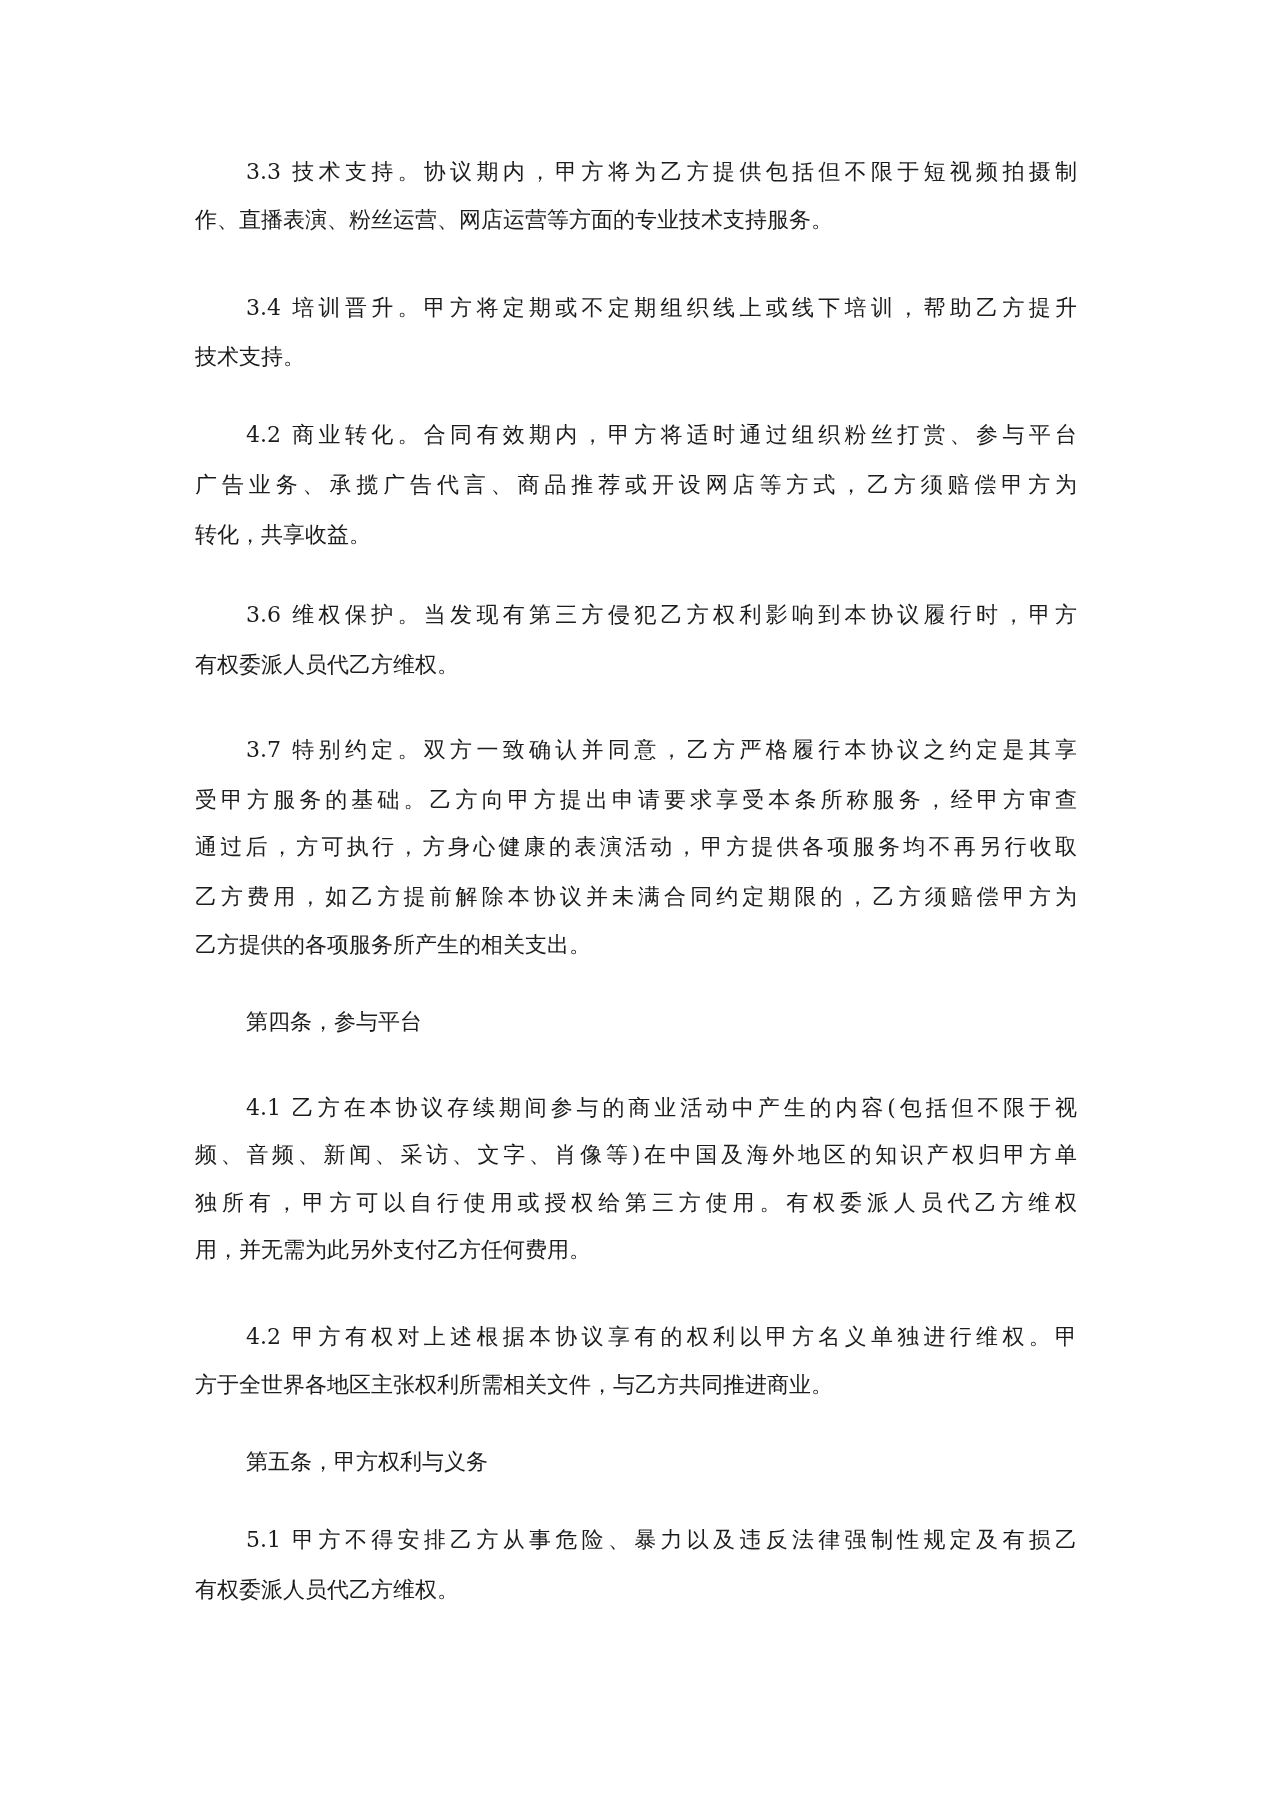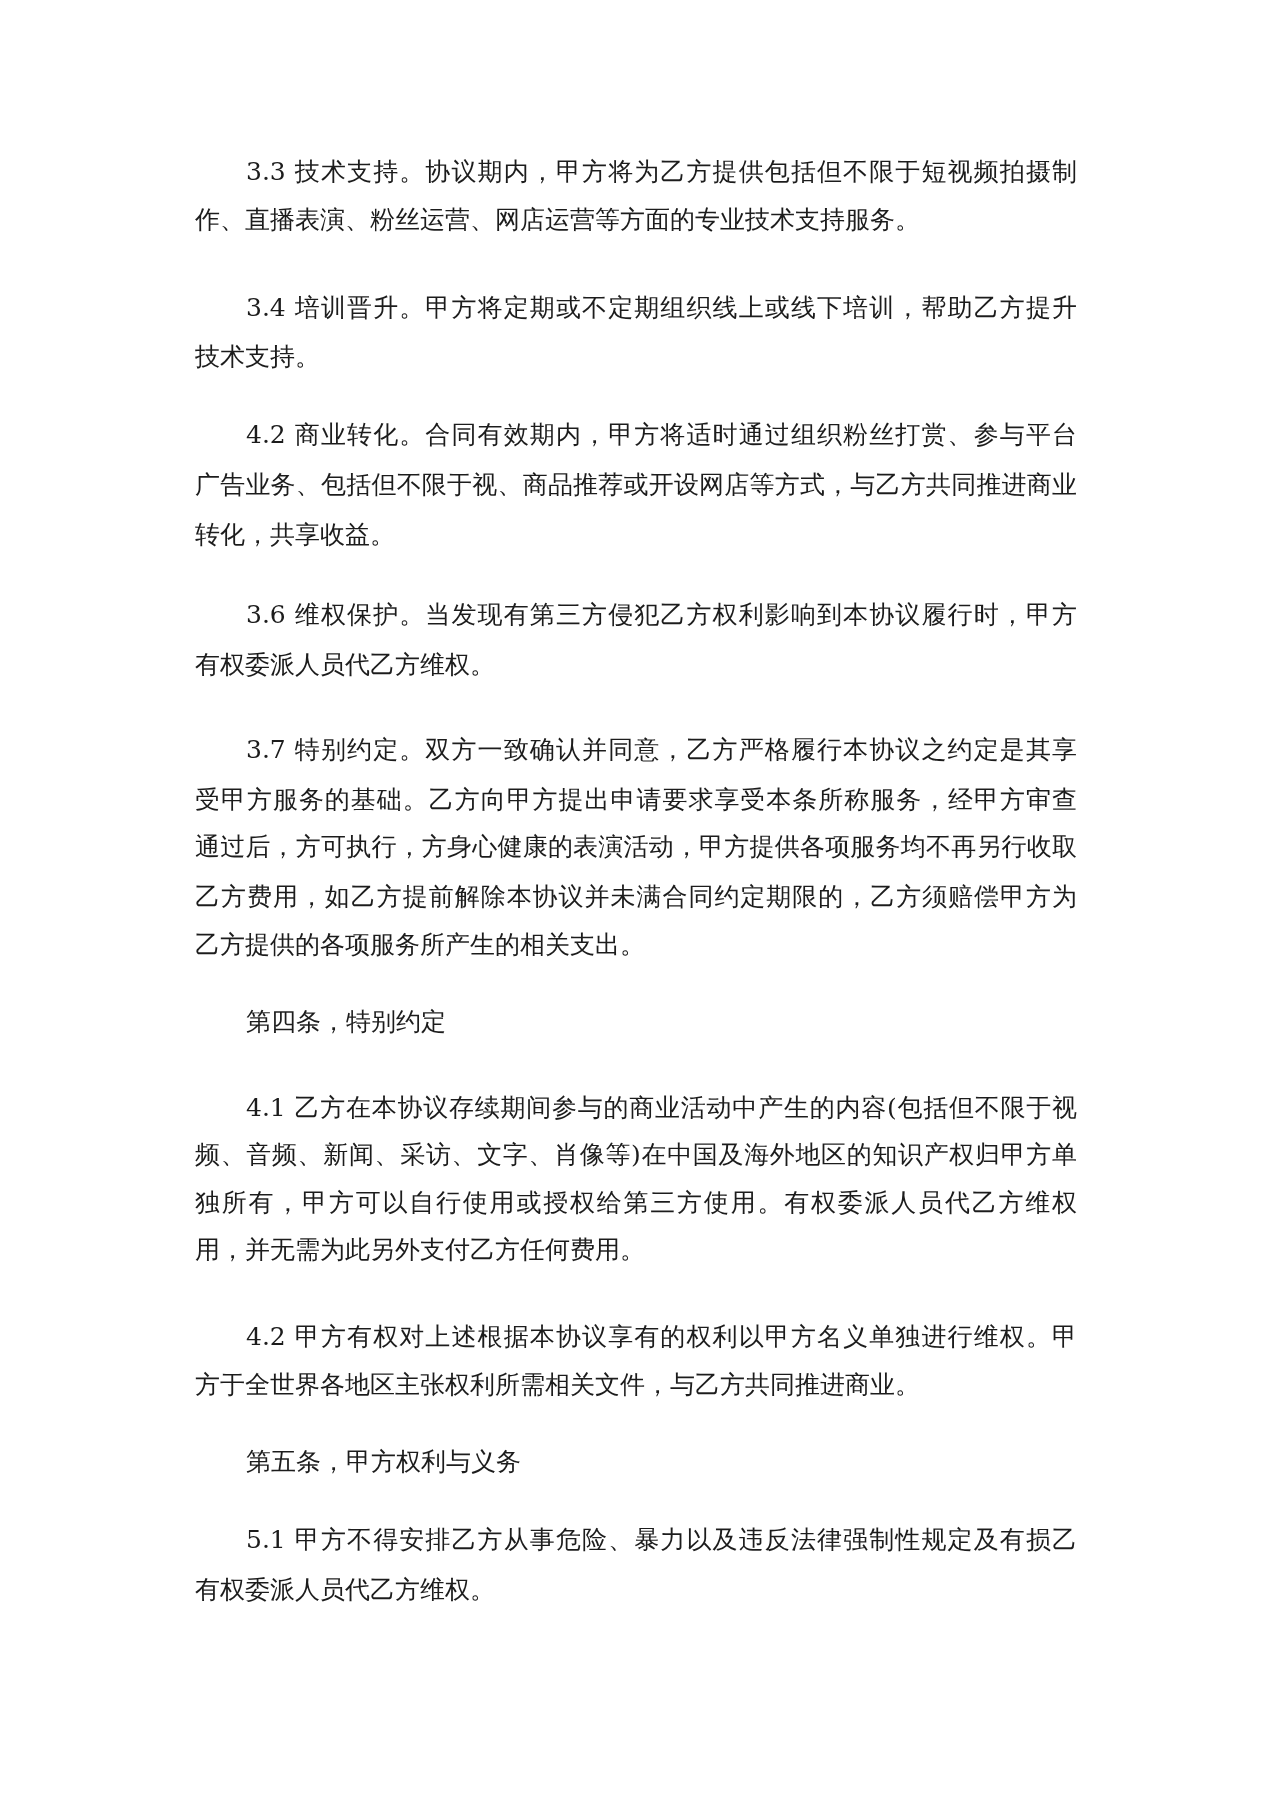--- a/index.html
+++ b/index.html
@@ -19,21 +19,21 @@
     position: absolute;
     left: 195px;
     top: 0;
     width: 882px;
   }
   .line {
     position: absolute;
     left: 0;
     height: 34px;
     line-height: 34px;
-    font-size: 25px;
+    font-size: 22px;
     white-space: nowrap;
     transform-origin: left center;
   }
   .line.full {
     width: 882px;
     text-align: justify;
     text-align-last: justify;
     white-space: normal;
     overflow: hidden;
   }
@@ -49,33 +49,33 @@
 
 <div class="page">
 
   <div class="line indent full" style="top:155px">3.3 技术支持。协议期内，甲方将为乙方提供包括但不限于短视频拍摄制</div>
   <div class="line" style="top:203px">作、直播表演、粉丝运营、网店运营等方面的专业技术支持服务。</div>
 
   <div class="line indent full" style="top:291px">3.4 培训晋升。甲方将定期或不定期组织线上或线下培训，帮助乙方提升</div>
   <div class="line" style="top:340px">技术支持。</div>
 
   <div class="line indent full" style="top:418px">4.2 商业转化。合同有效期内，甲方将适时通过组织粉丝打赏、参与平台</div>
-  <div class="line full" style="top:468px">广告业务、包括但不限于视、商品推荐或开设网店等方式，与乙方共同推进商业</div>
+  <div class="line full" style="top:468px">广告业务、承揽广告代言、商品推荐或开设网店等方式，乙方须赔偿甲方为</div>
   <div class="line" style="top:518px">转化，共享收益。</div>
 
   <div class="line indent full" style="top:598px">3.6 维权保护。当发现有第三方侵犯乙方权利影响到本协议履行时，甲方</div>
   <div class="line" style="top:648px">有权委派人员代乙方维权。</div>
 
   <div class="line indent full" style="top:733px">3.7 特别约定。双方一致确认并同意，乙方严格履行本协议之约定是其享</div>
   <div class="line full" style="top:783px">受甲方服务的基础。乙方向甲方提出申请要求享受本条所称服务，经甲方审查</div>
   <div class="line full" style="top:830px">通过后，方可执行，方身心健康的表演活动，甲方提供各项服务均不再另行收取</div>
   <div class="line full" style="top:880px">乙方费用，如乙方提前解除本协议并未满合同约定期限的，乙方须赔偿甲方为</div>
   <div class="line" style="top:928px">乙方提供的各项服务所产生的相关支出。</div>
 
-  <div class="line indent" style="top:1005px">第四条，特别约定</div>
+  <div class="line indent" style="top:1005px">第四条，参与平台</div>
 
   <div class="line indent full" style="top:1091px">4.1 乙方在本协议存续期间参与的商业活动中产生的内容(包括但不限于视</div>
   <div class="line full" style="top:1138px">频、音频、新闻、采访、文字、肖像等)在中国及海外地区的知识产权归甲方单</div>
   <div class="line full" style="top:1186px">独所有，甲方可以自行使用或授权给第三方使用。有权委派人员代乙方维权</div>
   <div class="line" style="top:1233px">用，并无需为此另外支付乙方任何费用。</div>
 
   <div class="line indent full" style="top:1320px">4.2 甲方有权对上述根据本协议享有的权利以甲方名义单独进行维权。甲</div>
   <div class="line" style="top:1368px">方于全世界各地区主张权利所需相关文件，与乙方共同推进商业。</div>
 
   <div class="line indent" style="top:1445px">第五条，甲方权利与义务</div>

